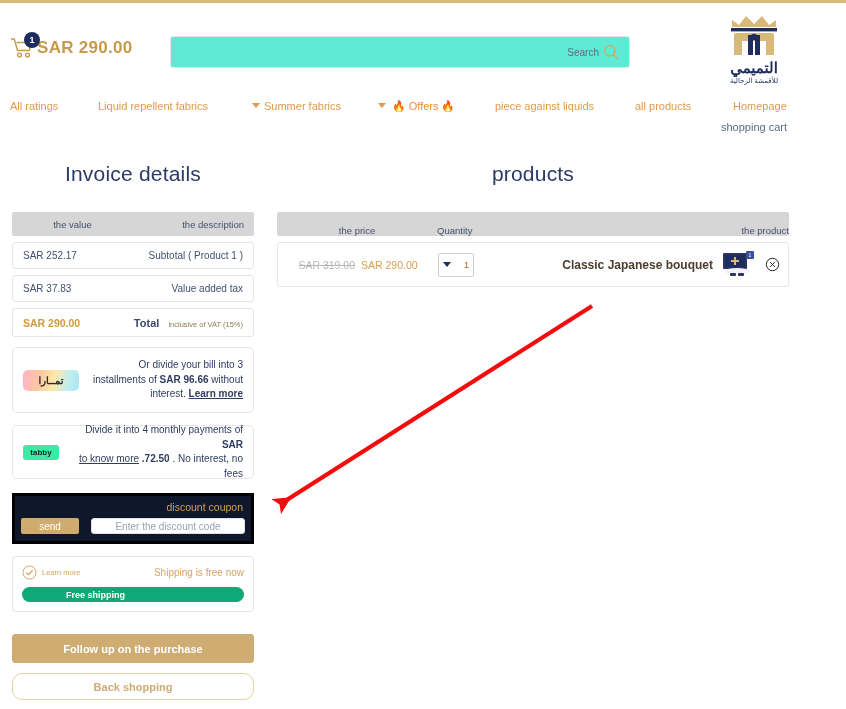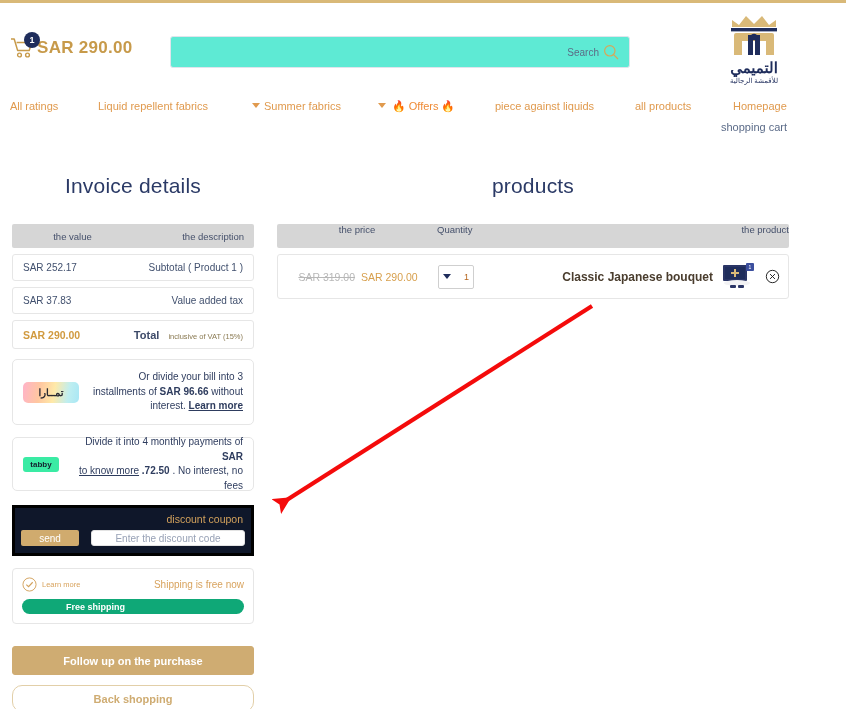--- a/index.html
+++ b/index.html
@@ -134,21 +134,21 @@
     color: #5b6b88;
     white-space: nowrap;
   }
 
   
   .col-title {
     font-size: 21px;
     color: #2b3a66;
     font-weight: normal;
     text-align: center;
-    margin: 16px;
+    margin: 4px;
     letter-spacing: .2px;
   }
 
   .invoice-col {
     position: absolute;
     left: 12px; top: 155px;
     width: 242px;
   }
   .products-col {
     position: absolute;
@@ -319,21 +319,21 @@
     font-weight: bold;
     font-family: "Liberation Sans", sans-serif;
     cursor: pointer;
   }
 
   
   .p-thead {
     margin-top: 26px;
     background: #d6d6d6;
     height: 24px;
-    display: flex; align-items: flex-start;
+    display: flex; align-items: flex-end;
     font-size: 9.5px;
     color: #45506b;
     border-radius: 2px;
   }
   .p-th-price { width: 160px; text-align: center; }
   .p-th-qty   { width: 90px;  text-align: left; }
   .p-th-prod  { flex: 1;      text-align: right; }
 
   .p-row {
     margin-top: 6px;

